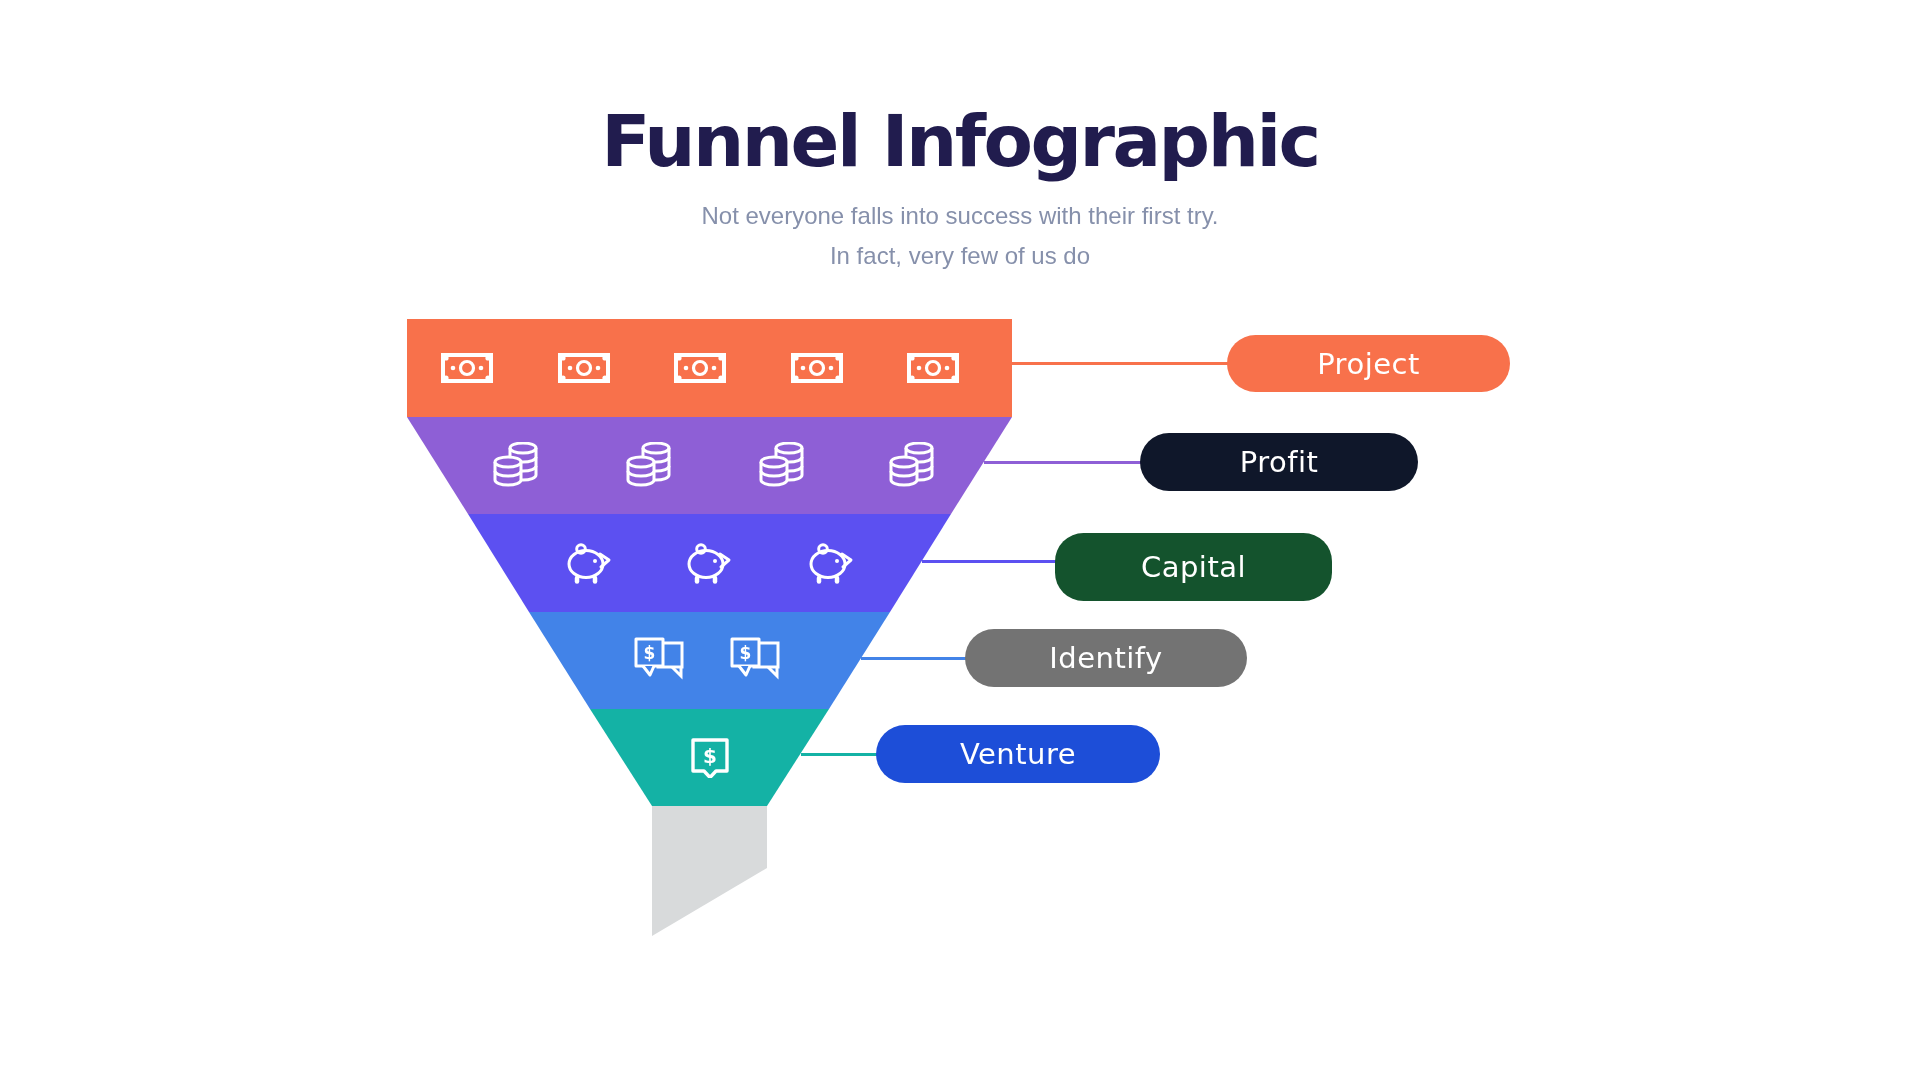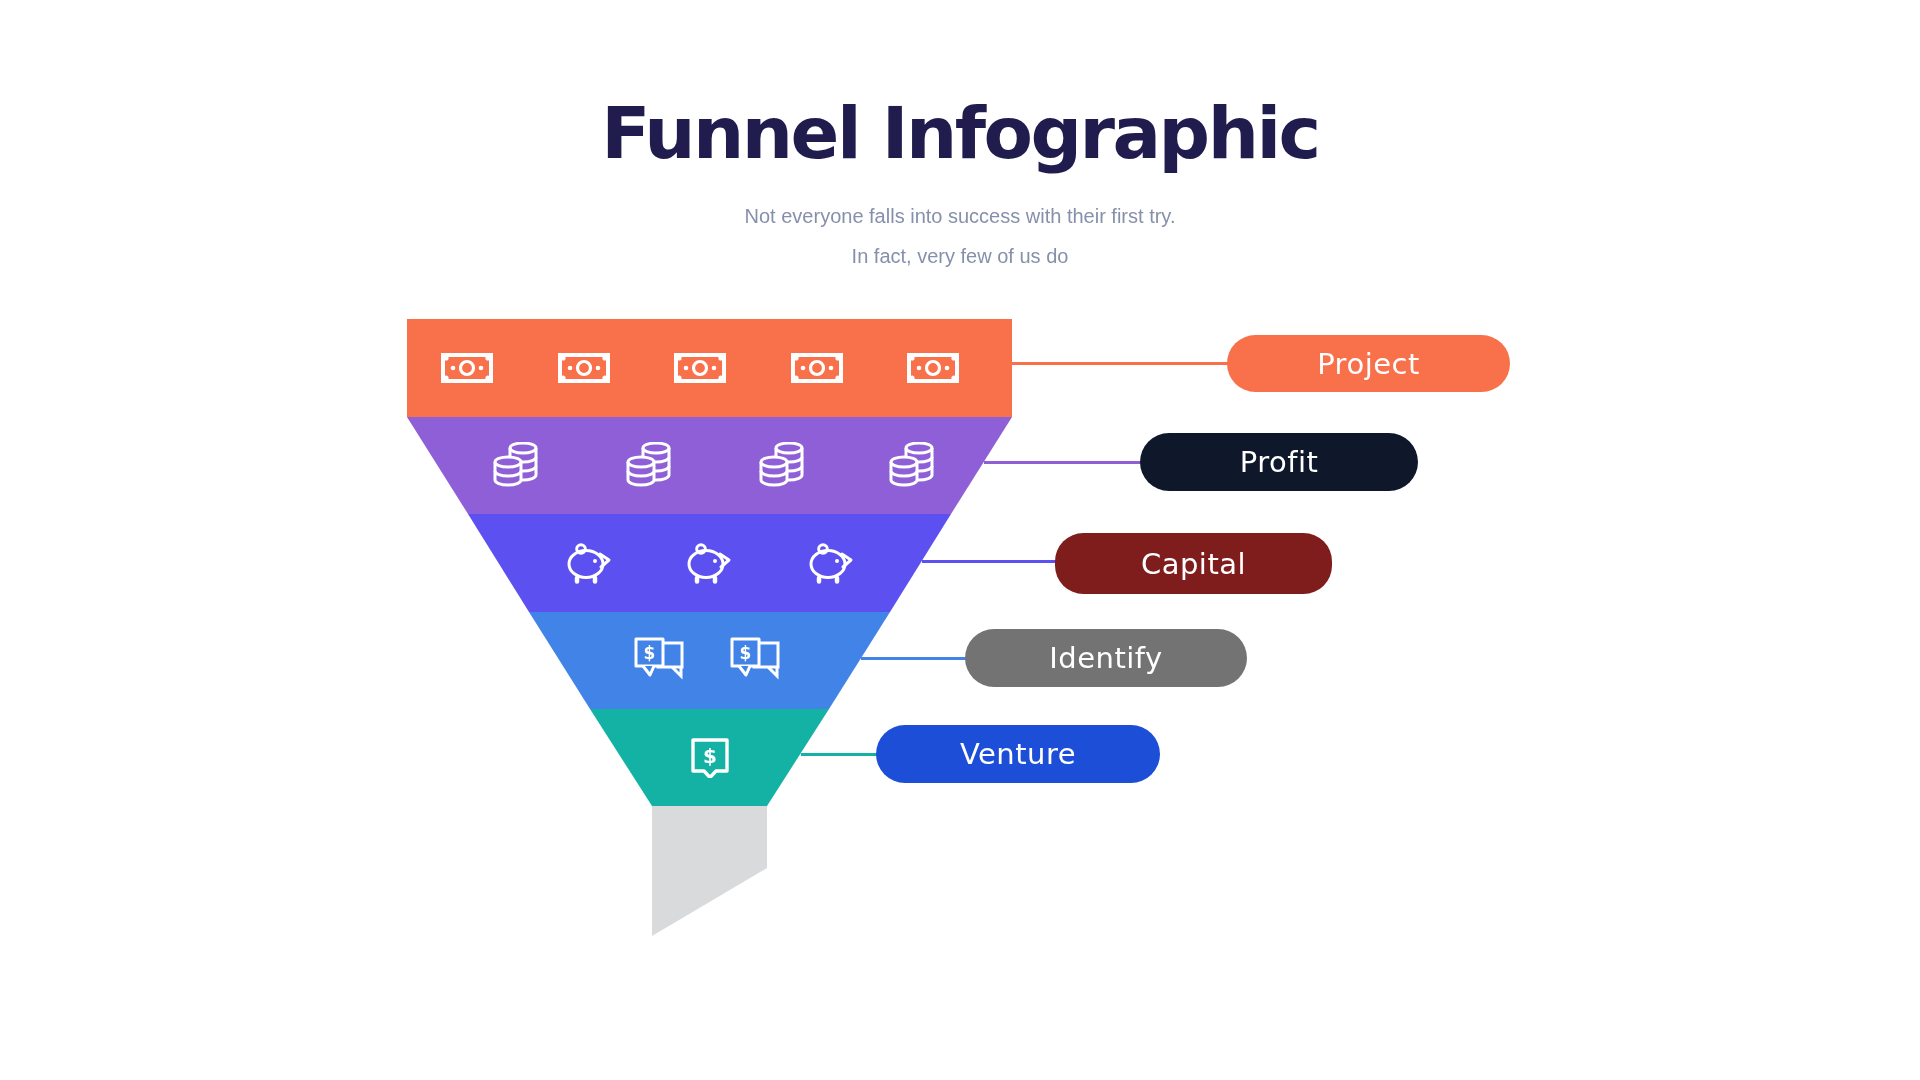--- a/index.html
+++ b/index.html
@@ -2,27 +2,27 @@
 <html style="--c-title: #211C4E; --c-subtitle: #8690AB; --stage0: #F8714B; --stage1: #8E5FD6; --stage2: #5C50F1; --stage3: #4283E8; --stage4: #14B2A5;"><head>
 <meta charset="utf-8">
 <style>
   html,body{margin:0;padding:0;background:#fff;}
   .canvas{
     position:relative;width:1920px;height:1080px;background:#fff;
     overflow:hidden;font-family:"Liberation Sans",sans-serif;
   }
   .header{position:absolute;left:0;top:84px;width:100%;text-align:center;}
   .title{
-    margin:8px;font-family:"DejaVu Sans","Liberation Sans",sans-serif;
+    margin:16px;font-family:"DejaVu Sans","Liberation Sans",sans-serif;
     font-weight:800;font-size:72px;line-height:1.15;letter-spacing:-2.5px;
     color:var(--c-title,#211C4E);
   }
   .subtitle{
     position:absolute;left:0;top:196px;width:100%;text-align:center;margin:0;
-    font-size:20px;line-height:40px;font-weight:400;color:var(--c-subtitle,#8690AB);
+    font-size:24px;line-height:40px;font-weight:400;color:var(--c-subtitle,#8690AB);
   }
   #funnel-svg{position:absolute;left:407px;top:319px;}
   .pill{
     position:absolute;display:flex;align-items:center;justify-content:center;
     color:#fff;font-family:"DejaVu Sans","Liberation Sans",sans-serif;
     font-weight:400;font-size:29px;letter-spacing:0.5px;z-index:2;
   }
   .connector{position:absolute;height:3px;z-index:1;}
 </style>
 </head>
@@ -113,19 +113,19 @@
         <use href="#sym-dollar-tag" xlink:href="#sym-dollar-tag" x="280" y="415" width="46" height="44"></use>
       </g>
   </svg>
 
   <div id="labels">
       <div class="connector" style="left: 1012px; top: 362px; width: 225px; background: rgb(248, 113, 75);"></div>
       <div class="pill" style="left: 1227px; top: 335px; width: 283px; height: 57px; border-radius: 28.5px; background: rgb(248, 113, 75);">Project</div>
       <div class="connector" style="left: 984px; top: 460.5px; width: 166px; background: rgb(142, 95, 214);"></div>
       <div class="pill" style="left: 1140px; top: 433px; width: 278px; height: 58px; border-radius: 29px; background: #0f172a;">Profit</div>
       <div class="connector" style="left: 922px; top: 560px; width: 143px; background: rgb(92, 80, 241);"></div>
-      <div class="pill" style="left: 1055px; top: 533px; width: 277px; height: 61px; border-radius: 28.5px; background: #7f1d1d;">Capital</div>
+      <div class="pill" style="left: 1055px; top: 533px; width: 277px; height: 68px; border-radius: 28.5px; background: #14532d;">Capital</div>
       <div class="connector" style="left: 861px; top: 656.5px; width: 114px; background: rgb(66, 131, 232);"></div>
       <div class="pill" style="left: 965px; top: 629px; width: 282px; height: 58px; border-radius: 29px; background: #737373;">Identify</div>
       <div class="connector" style="left: 801px; top: 752.5px; width: 85px; background: rgb(20, 178, 165);"></div>
       <div class="pill" style="left: 876px; top: 725px; width: 284px; height: 58px; border-radius: 29px; background: #1d4ed8;">Venture</div>
     </div>
 </div>
 
 </body></html>

